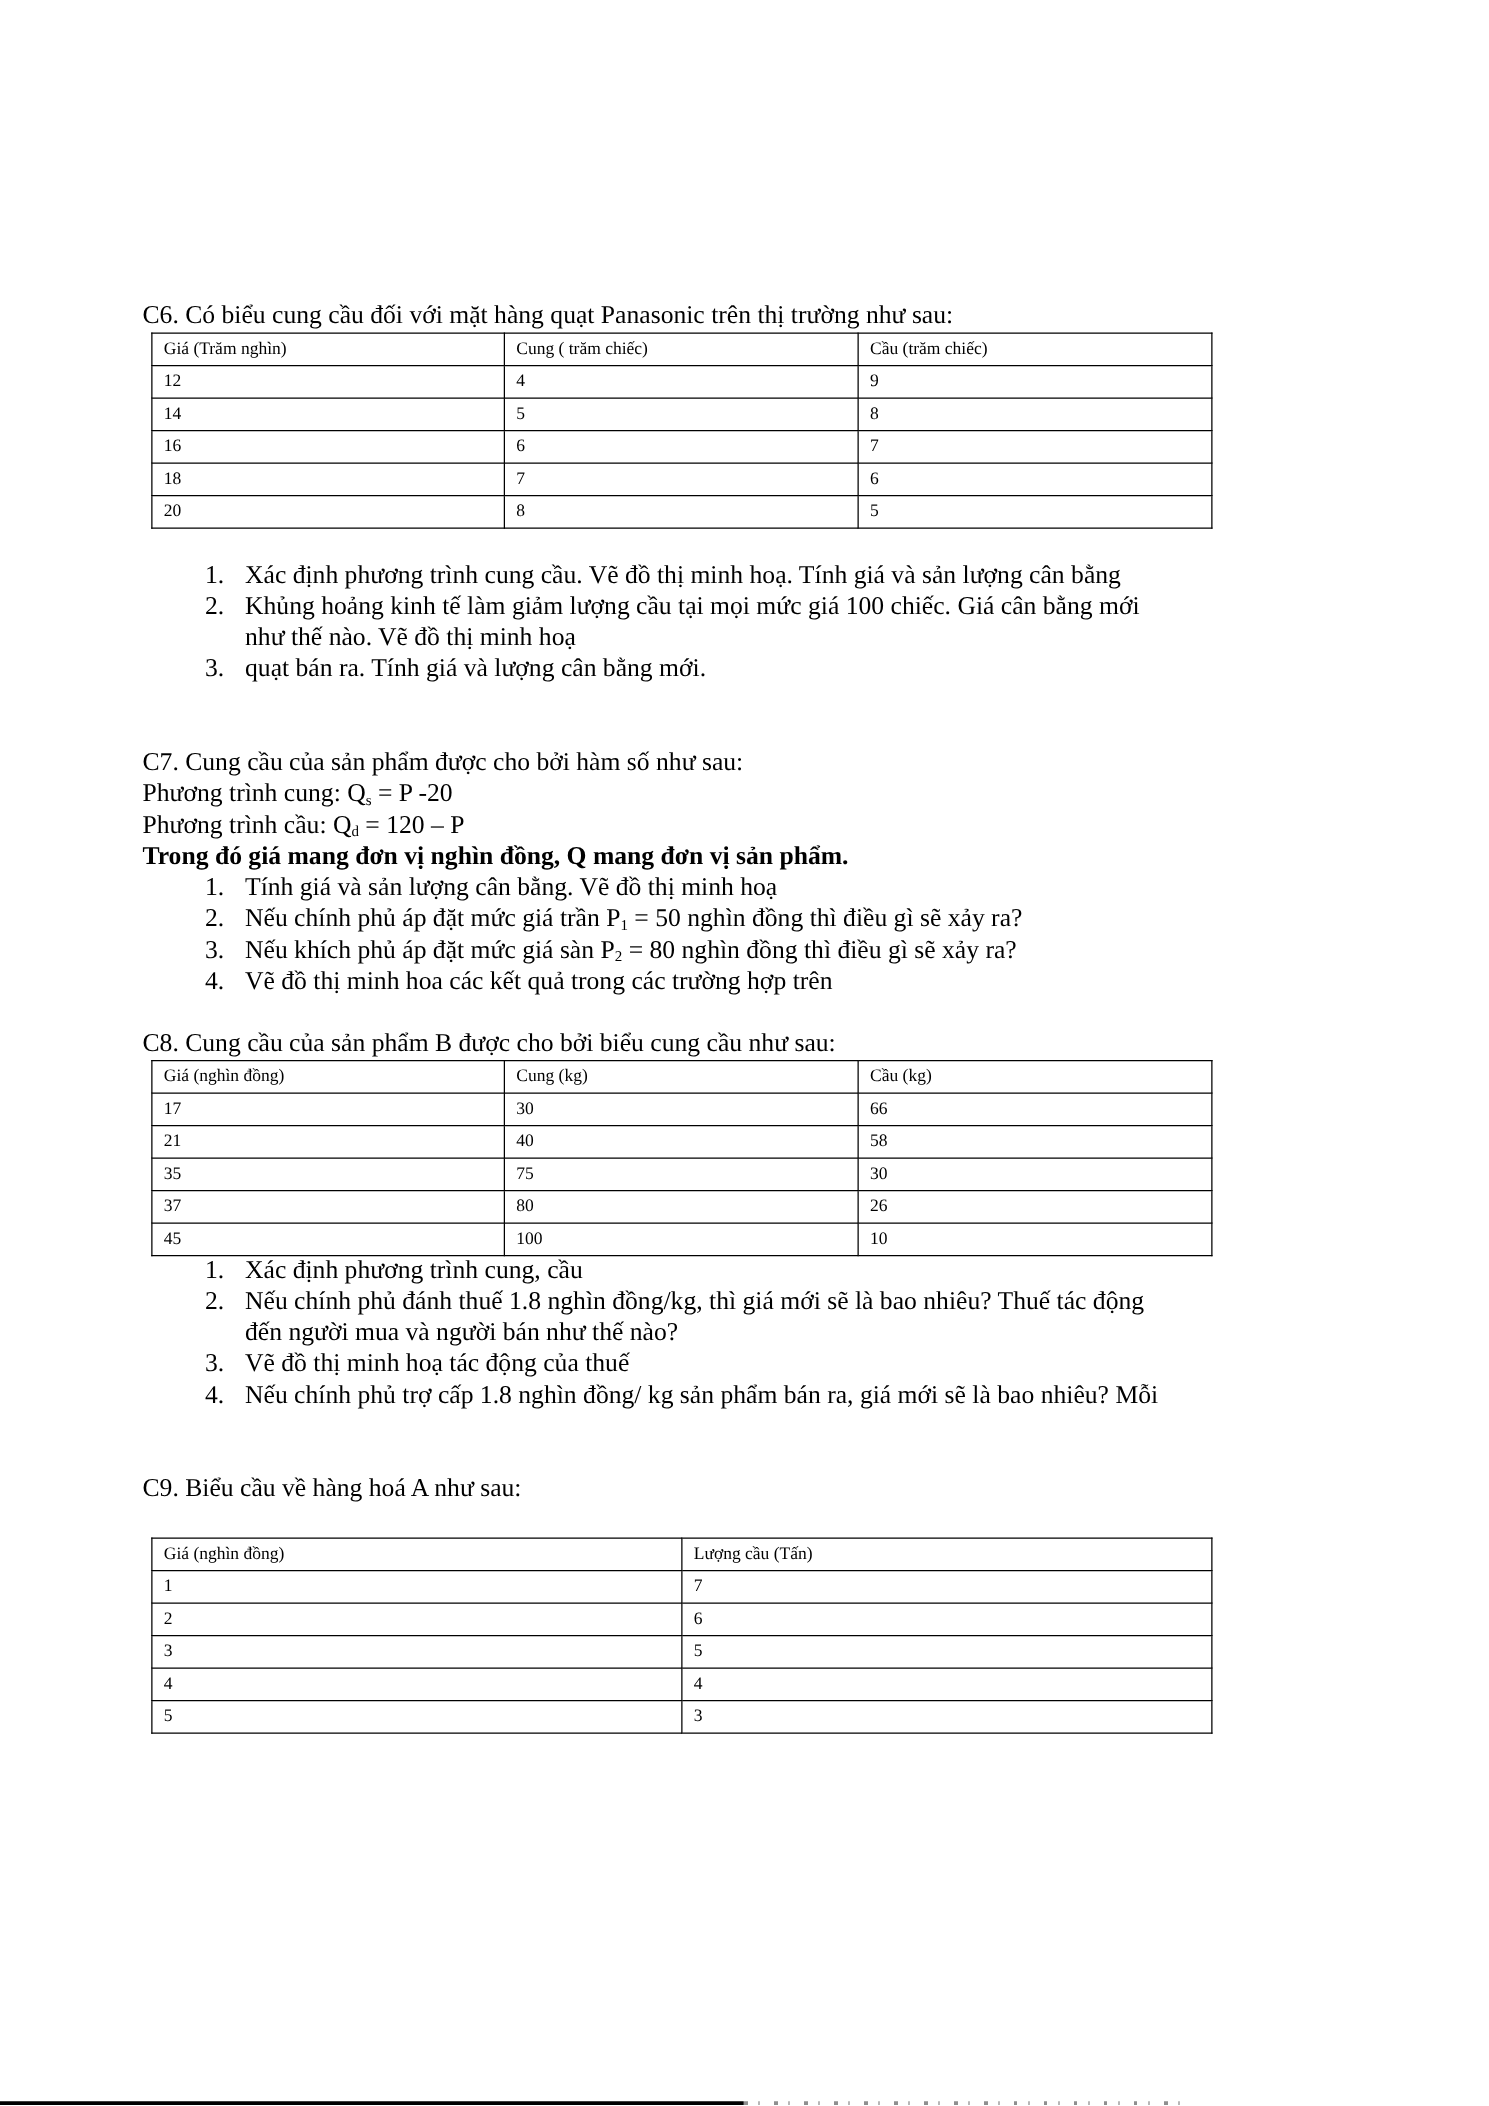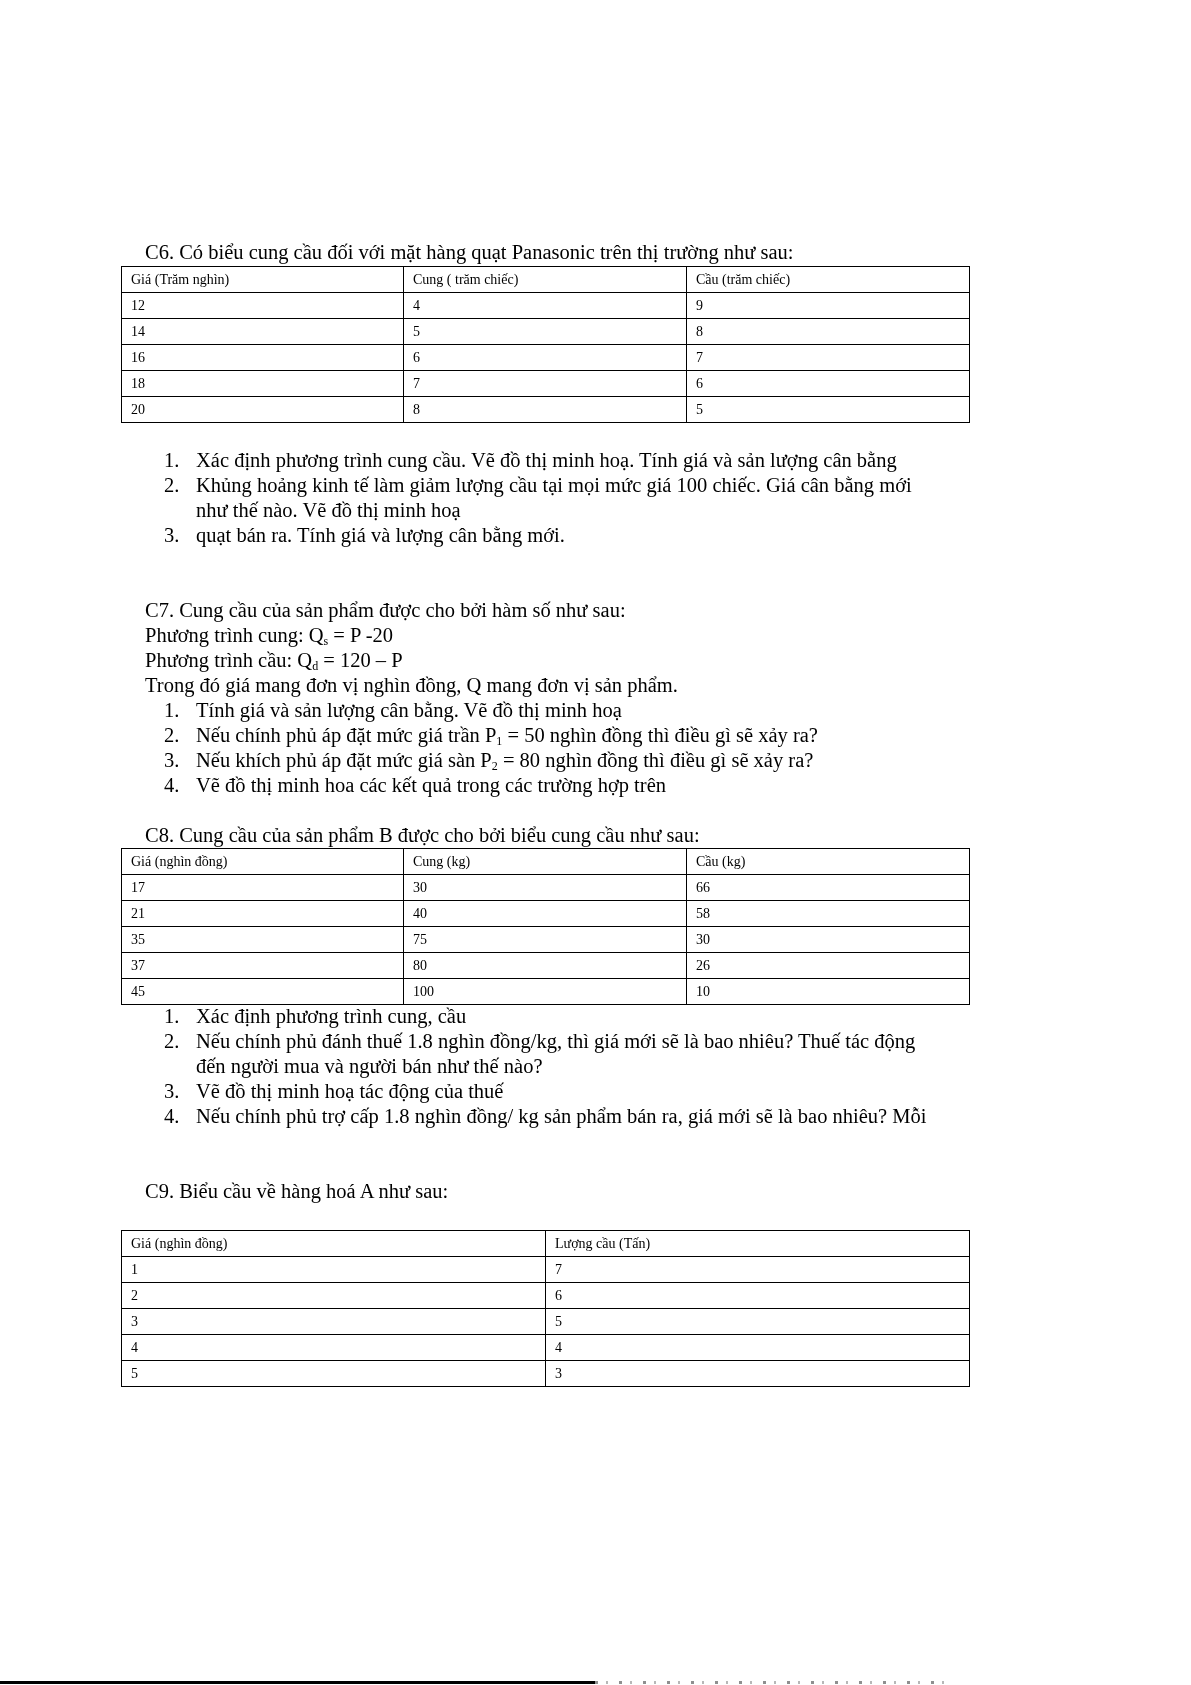--- a/index.html
+++ b/index.html
@@ -12,21 +12,21 @@
       height: 1685px;
       position: relative;
       overflow: hidden;
       font-family: "Liberation Serif", "DejaVu Serif", serif;
       color: #000;
       font-size: 20.5px;
       line-height: 25px;
     }
     .para {
       position: absolute;
-      left: 145px;
+      left: 114px;
       white-space: nowrap;
       text-align: center;
     }
     table.grid {
       position: absolute;
       left: 121px;
       width: 848px;
       border-collapse: collapse;
       table-layout: fixed;
     }
@@ -137,21 +137,21 @@
   </li>
 </ol>
 
 <div class="para" style="top:598px;font-family:Liberation Serif, serif;">C7. Cung cầu của sản phẩm được cho bởi hàm số như sau:</div>
 <div class="para" style="top:623px;">
   <span> Phương trình cung: Q</span><sub>s</sub><span> = P -20</span>
 </div>
 <div class="para" style="top:648px;">
   <span>Phương trình cầu: Q</span><sub>d</sub><span> = 120 – P</span>
 </div>
-<div class="para" style="top:673px;">Trong đó giá mang đơn vị nghìn đồng, Q mang đơn vị sản phẩm.</div>
+<div class="para" style="top:673px;font-weight:bold;">Trong đó giá mang đơn vị nghìn đồng, Q mang đơn vị sản phẩm.</div>
 
 <ol class="items" style="top:698px;">
   <li>
     <span class="num">1.</span>
     <span>Tính giá và sản lượng cân bằng. Vẽ đồ thị minh hoạ</span>
   </li>
   <li>
     <span class="num">2.</span>
     <span>Nếu chính phủ áp đặt mức giá trần P</span><sub>1</sub><span> = 50 nghìn đồng thì điều gì sẽ xảy ra?</span>
   </li>

